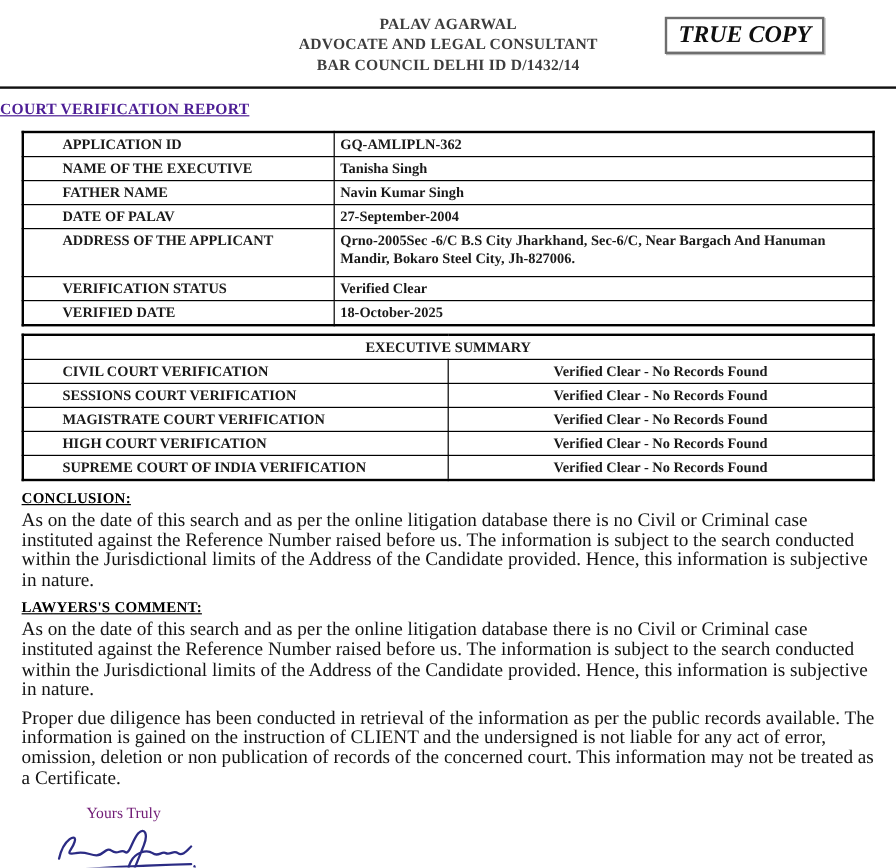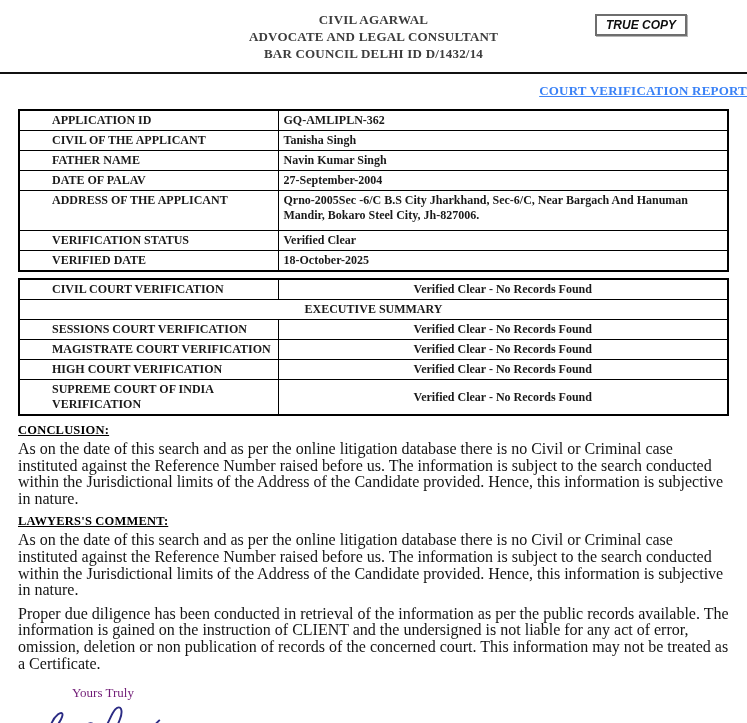--- a/index.html
+++ b/index.html
@@ -15,30 +15,30 @@
 
   
   .letterhead { padding-top:11px; text-align:center; color:#3d3d3d; }
   .letterhead div { font-weight:bold; font-size:13px; line-height:17px; letter-spacing:.2px; }
 
   .true-copy {
     position:absolute; top:14px; right:60px;
     border:2px solid #6e6e6e;
     box-shadow:1px 1px 0 #b5b5b5;
     padding:2px 9px;
-    font-family:Liberation Sans, sans-serif;
+    font-family:Liberation Serif, serif;
     font-weight:bold; font-style:italic;
-    font-size:12px; color:#0f0f0f; background:#fff;
+    font-size:20px; color:#0f0f0f; background:#fff;
   }
 
   .rule { margin-top:10px; border:0; border-top:2.5px solid #111; width:100%; }
 
   .report-title {
-    text-align:right; margin-top:9px;
-    font-weight:bold; font-size:13px; color:#3b82f6;
+    text-align:left; margin-top:9px;
+    font-weight:bold; font-size:13px; color:#4c1d95;
     text-decoration:underline; letter-spacing:.2px;
   }
 
   
   table { border-collapse:collapse; margin:0 18px; width:711px; table-layout:fixed; }
   .details { margin-top:10px; border:2px solid #000; }
   .details td, .summary td, .summary th { border:1px solid #000; font-size:12px; padding:2px 5px; vertical-align:middle; }
   .details td.lbl, .summary td.lbl { width:259px; font-weight:bold;padding-left:32px; }
   .details td.val { font-weight:bold; }
   .details tr { height:20px; }
@@ -64,39 +64,39 @@
   .sig-wrap { margin:2px 0 0 38px; height:44px; }
   .sign-name { margin:2px 0 0 38px; font-size:13px; color:#8b5cf6; letter-spacing:.3px; }
   .bar-line { margin:0 0 0 14px; font-size:16px; font-weight:bold; color:#4a7ebd; letter-spacing:.2px; }
 </style>
 </head>
 <body>
 
 <div class="page">
 
   <div class="letterhead">
-    <div>CIVIL AGARWAL</div>
+    <div>PALAV AGARWAL</div>
     <div>ADVOCATE AND LEGAL CONSULTANT</div>
     <div>BAR COUNCIL DELHI ID D/1432/14</div>
   </div>
 
   <div class="true-copy">TRUE COPY</div>
 
   <hr class="rule">
 
   <div class="report-title">COURT VERIFICATION REPORT</div>
 
   <table class="details">
     <tbody>
       <tr>
         <td class="lbl">APPLICATION ID</td>
         <td class="val">GQ-AMLIPLN-362</td>
       </tr>
       <tr>
-        <td class="lbl">CIVIL OF THE APPLICANT</td>
+        <td class="lbl">NAME OF THE EXECUTIVE</td>
         <td class="val">Tanisha Singh</td>
       </tr>
       <tr>
         <td class="lbl">FATHER NAME</td>
         <td class="val">Navin Kumar Singh</td>
       </tr>
       <tr>
         <td class="lbl">DATE OF PALAV</td>
         <td class="val">27-September-2004</td>
       </tr>
@@ -111,25 +111,25 @@
       <tr>
         <td class="lbl">VERIFIED DATE</td>
         <td class="val">18-October-2025</td>
       </tr>
     </tbody>
   </table>
 
   <table class="summary">
     <tbody>
       <tr>
+        <th colspan="2">EXECUTIVE SUMMARY</th>
+      </tr>
+      <tr>
         <td class="lbl">CIVIL COURT VERIFICATION</td>
         <td class="val">Verified Clear - No Records Found</td>
-      </tr>
-      <tr>
-        <th colspan="2">EXECUTIVE SUMMARY</th>
       </tr>
       <tr>
         <td class="lbl">SESSIONS COURT VERIFICATION</td>
         <td class="val">Verified Clear - No Records Found</td>
       </tr>
       <tr>
         <td class="lbl">MAGISTRATE COURT VERIFICATION</td>
         <td class="val">Verified Clear - No Records Found</td>
       </tr>
       <tr>

